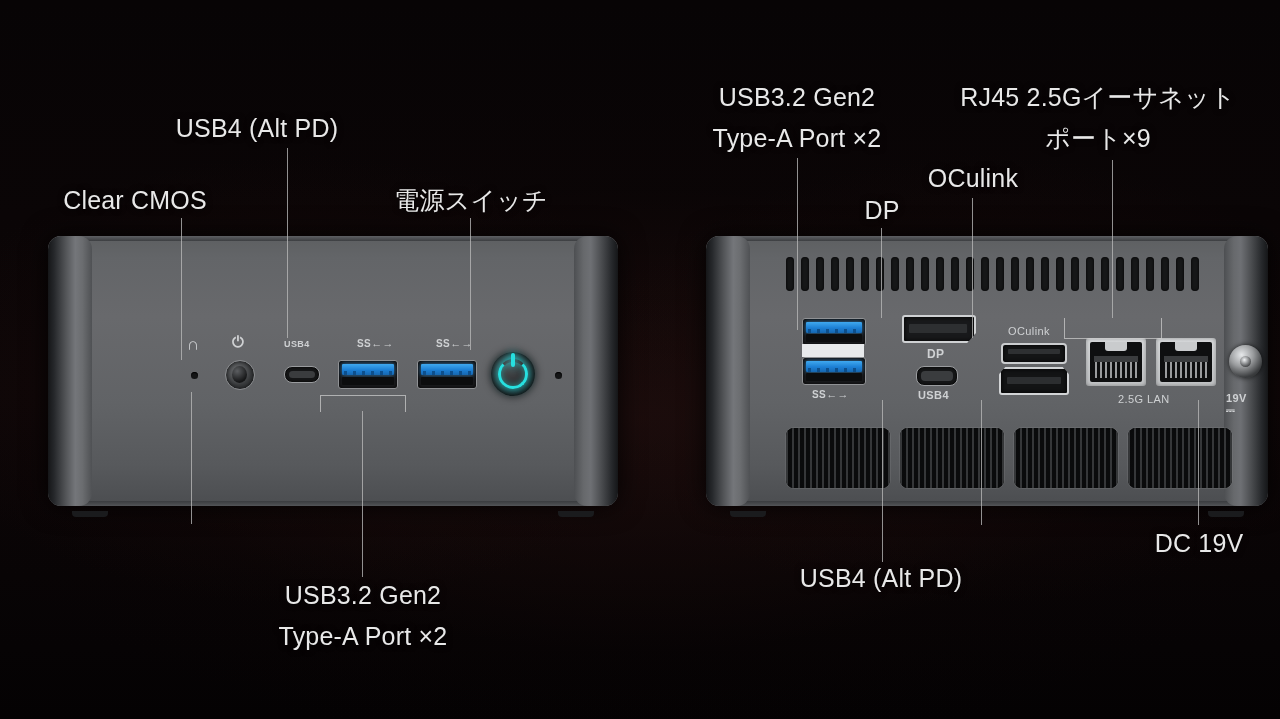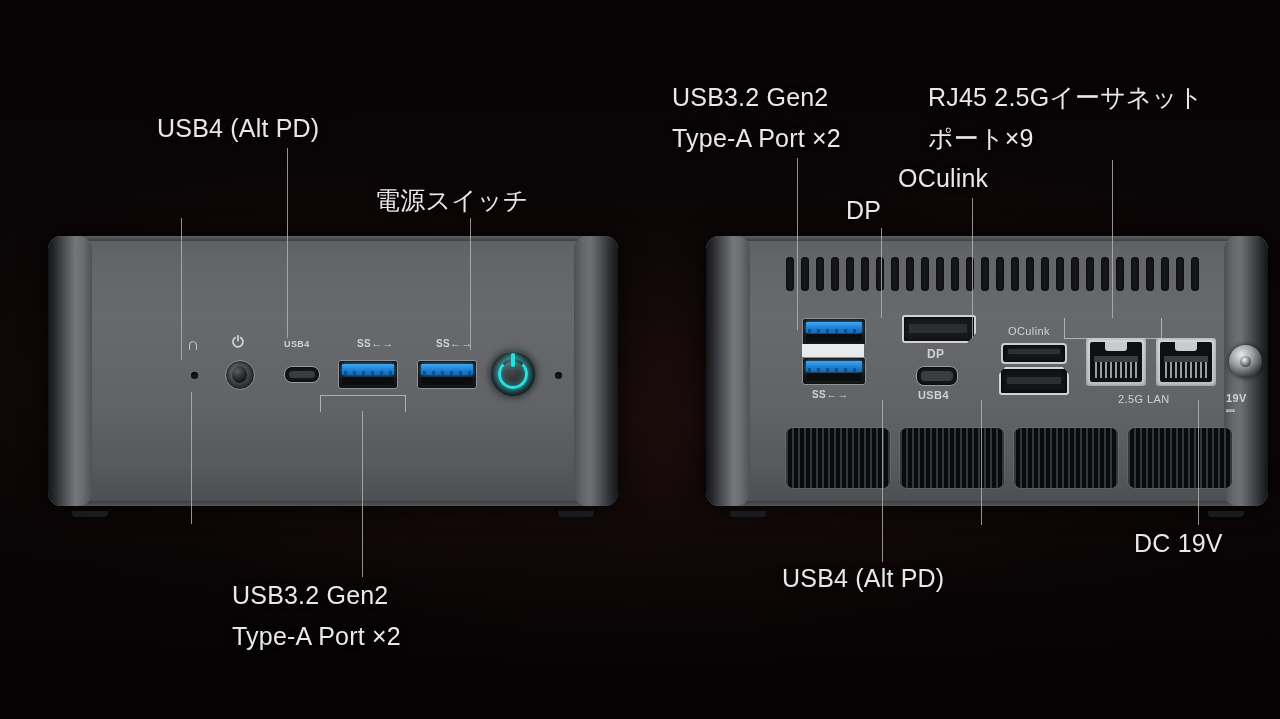--- a/index.html
+++ b/index.html
@@ -14,21 +14,21 @@
     background:
       radial-gradient(ellipse 520px 300px at 300px 380px, rgba(60,28,24,0.55) 0%, rgba(28,12,11,0.25) 45%, rgba(0,0,0,0) 75%),
       radial-gradient(ellipse 520px 300px at 980px 380px, rgba(60,28,24,0.5) 0%, rgba(28,12,11,0.22) 45%, rgba(0,0,0,0) 75%),
       radial-gradient(ellipse 900px 420px at 640px 420px, rgba(45,20,18,0.45) 0%, rgba(12,5,5,0.2) 55%, rgba(0,0,0,0) 80%),
       linear-gradient(180deg,#070405 0%, #0a0506 30%, #0d0607 55%, #080405 80%, #040203 100%);
     overflow:hidden;
   }
   
   .lbl{
     position:absolute;color:#e8e8e8;font-size:25px;line-height:31px;
-    letter-spacing:0.2px;white-space:pre;
+    letter-spacing:0.2px;white-space:pre;text-align:center;
     font-weight:400;
     text-shadow:0 0 6px rgba(0,0,0,0.9);
   }
   
   .vline{position:absolute;width:1px;background:#b9b9b9;opacity:.78;}
   .brace{position:absolute;border:1px solid #cfcfcf;border-bottom:none;opacity:.72;}
 
   
   .box{position:absolute;top:236px;height:270px;}
   .box .body{
@@ -231,20 +231,21 @@
   </div>
 
   <div class="vline" style="left:181px;top:218px;height:142px;"></div>
   <div class="vline" style="left:287px;top:148px;height:190px;"></div>
   <div class="vline" style="left:470px;top:218px;height:132px;"></div>
   <div class="vline" style="left:191px;top:392px;height:132px;"></div>
 
   <div class="brace" style="left:320px;top:395px;width:84px;height:16px;"></div>
   <div class="vline" style="left:362px;top:411px;height:166px;"></div>
 
+  <div class="lbl" style="left:50px;top:185px;width:170px;">Clear CMOS</div>
   <div class="lbl" style="left:157px;top:113px;width:200px;">USB4 (Alt PD)</div>
   <div class="lbl" style="left:375px;top:185px;width:192px;">電源スイッチ</div>
   <div style="position:absolute;left:232px;top:580px;width:262px;">
     <div class="lbl" style="position:static;display:block;">USB3.2 Gen2</div>
     <div class="lbl" style="position:static;display:block;margin-top:10px;">Type-A Port ×2</div>
   </div>
 
   <div class="box" style="left:706px;width:562px;">
     <div class="body">
       <div class="topbar"></div>

